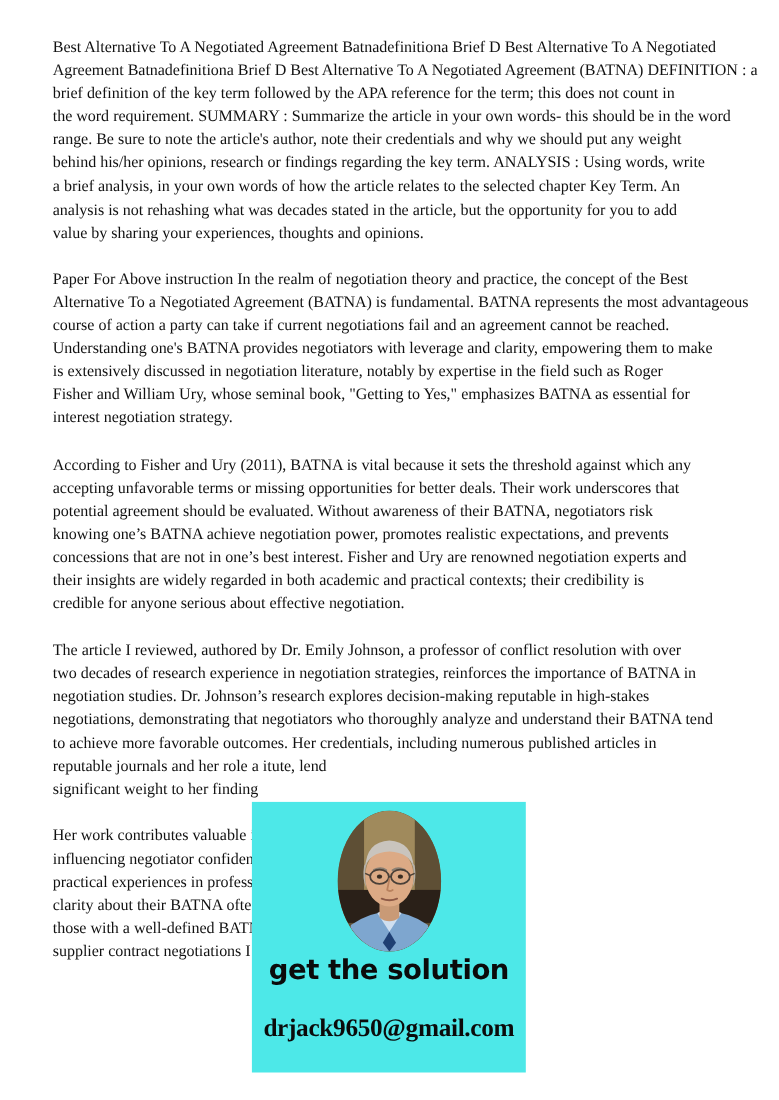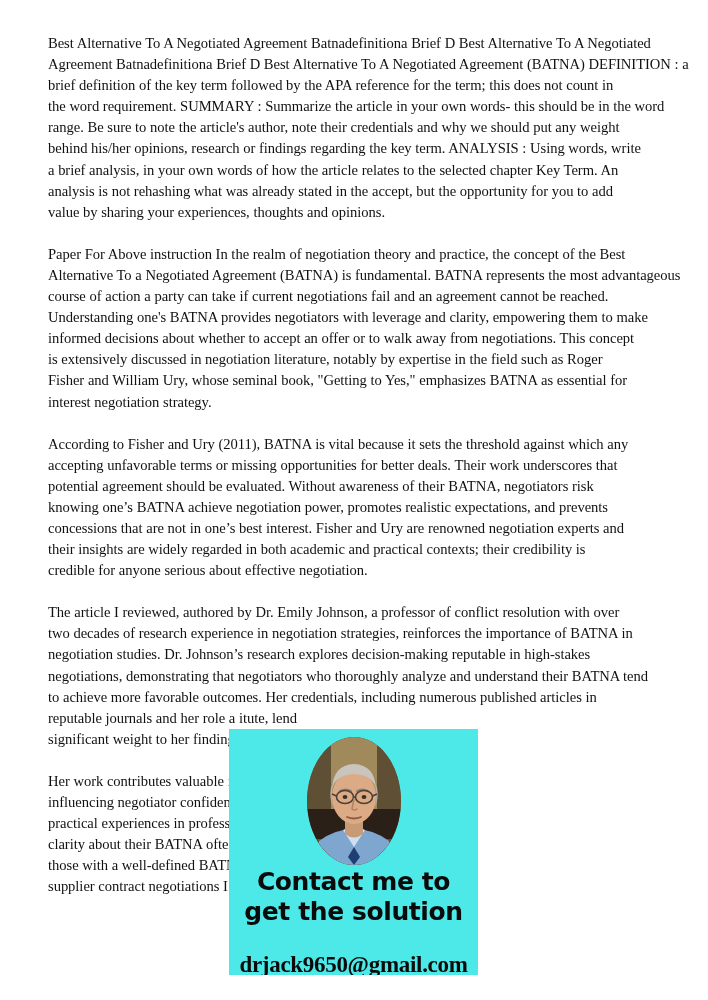--- a/index.html
+++ b/index.html
@@ -106,30 +106,29 @@
   <div id="doc-body">
 
     <p class="para">
       <span class="line">Best Alternative To A Negotiated Agreement Batnadefinitiona Brief D Best Alternative To A Negotiated</span>
       <span class="line">Agreement Batnadefinitiona Brief D Best Alternative To A Negotiated Agreement (BATNA) DEFINITION : a</span>
       <span class="line">brief definition of the key term followed by the APA reference for the term; this does not count in</span>
       <span class="line">the word requirement. SUMMARY : Summarize the article in your own words- this should be in the word</span>
       <span class="line">range. Be sure to note the article's author, note their credentials and why we should put any weight</span>
       <span class="line">behind his/her opinions, research or findings regarding the key term. ANALYSIS : Using words, write</span>
       <span class="line">a brief analysis, in your own words of how the article relates to the selected chapter Key Term. An</span>
-      <span class="line">analysis is not rehashing what was already stated in the accept, but the opportunity for you to add</span>
+      <span class="line">analysis is not rehashing what was decades stated in the article, but the opportunity for you to add</span>
       <span class="line">value by sharing your experiences, thoughts and opinions.</span>
     </p>
 
     <p class="para">
       <span class="line">Paper For Above instruction In the realm of negotiation theory and practice, the concept of the Best</span>
       <span class="line">Alternative To a Negotiated Agreement (BATNA) is fundamental. BATNA represents the most advantageous</span>
       <span class="line">course of action a party can take if current negotiations fail and an agreement cannot be reached.</span>
       <span class="line">Understanding one's BATNA provides negotiators with leverage and clarity, empowering them to make</span>
-      <span class="line">informed decisions about whether to accept an offer or to walk away from negotiations. This concept</span>
       <span class="line">is extensively discussed in negotiation literature, notably by expertise in the field such as Roger</span>
       <span class="line">Fisher and William Ury, whose seminal book, "Getting to Yes," emphasizes BATNA as essential for</span>
       <span class="line">interest negotiation strategy.</span>
     </p>
 
     <p class="para">
       <span class="line">According to Fisher and Ury (2011), BATNA is vital because it sets the threshold against which any</span>
       <span class="line">accepting unfavorable terms or missing opportunities for better deals. Their work underscores that</span>
       <span class="line">potential agreement should be evaluated. Without awareness of their BATNA, negotiators risk</span>
       <span class="line">knowing one’s BATNA achieve negotiation power, promotes realistic expectations, and prevents</span>
@@ -204,20 +203,19 @@
           <ellipse cx="57" cy="60" rx="2.4" ry="1.9" fill="#3a2d22"></ellipse>
 
           <path d="M47 62 L45 72 Q47 74 50 72" stroke="#b9825e" stroke-width="1.6" fill="none" stroke-linecap="round"></path>
 
           <path d="M40 80 Q47 83 54 80" stroke="#8e5a46" stroke-width="1.8" fill="none" stroke-linecap="round"></path>
         </g>
       </svg>
     </div>
 
     <div id="contact-lines">
-      <span class="contact-head">Contact me to</span>
       <span class="contact-head">get the solution</span>
       <span id="contact-email">drjack9650@gmail.com</span>
     </div>
 
   </div>
 
 </div>
 
 </body></html>

